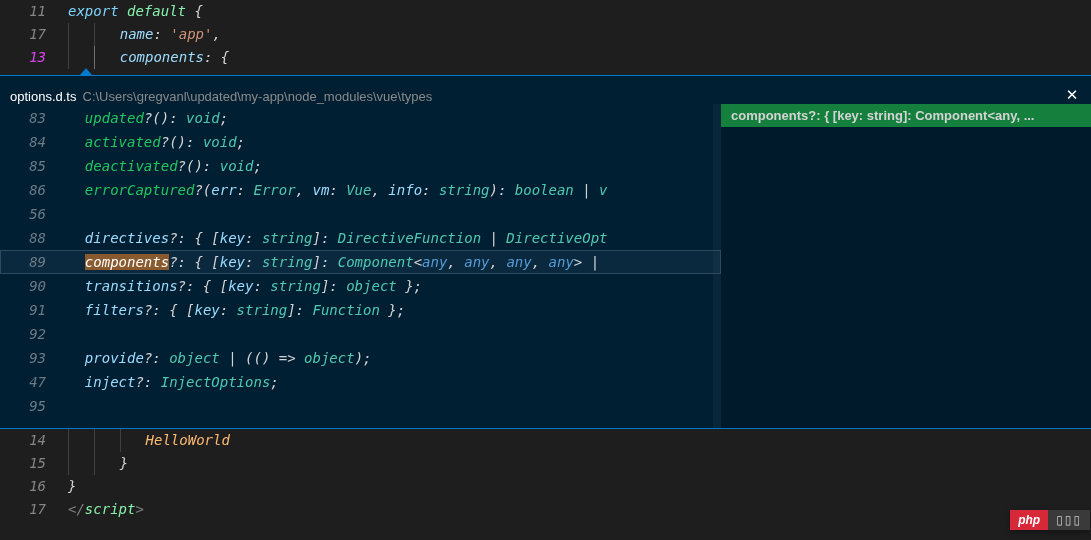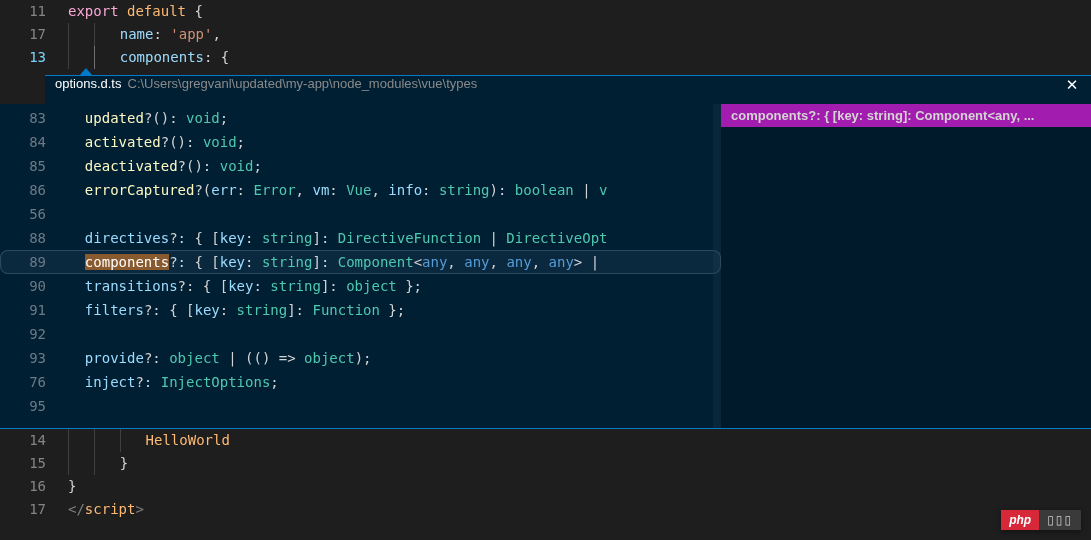--- a/index.html
+++ b/index.html
@@ -15,47 +15,46 @@
 }
 .editor-area { display: flex; flex-direction: column; height: 100%; }
 .gutter {
   width: 68px;
   text-align: right;
   padding-right: 22px;
   color: #858585;
   user-select: none;
   flex-shrink: 0;
 }
-.gutter.active { color: #7dd3fc; }
+.gutter.active { color: #d946ef; }
 .code-line {
   flex: 1;
   white-space: pre;
   overflow: hidden;
 }
-.row { display: flex; height: 23px; line-height: 23px; }
+.row { display: flex; height: 23px; line-height: 23px; font-style: italic; }
 .indent-guide {
   display: inline-block;
   border-left: 1px solid #404040;
   width: 9px;
   height: 23px;
   vertical-align: top;
 }
 .indent-guide.active { border-left-color: #707070; }
 
 
 .peek-header {
   background: #001f33;
   border-top: 1px solid #007acc;
   height: 29px;
   display: flex;
-  align-items: flex-start;
+  align-items: flex-end;
   padding: 0 10px;
   font-family: 'Segoe UI', sans-serif;
   font-size: 13px;
-  margin-left: 45px;
 }
 .peek-title { color: #ffffff; }
 .peek-path { color: #8a8a8a; margin-left: 6px; }
 .peek-close {
   margin-left: auto;
   color: #ffffff;
   cursor: pointer;
   font-size: 15px;
   width: 18px;
   text-align: center;
@@ -76,21 +75,21 @@
   position: relative;
 }
 .peek-code .gutter { color: #6d7a85; }
 .peek-code .row { height: 24px; line-height: 24px; }
 .peek-right {
   width: 370px;
   background: #001a2b;
   flex-shrink: 0;
 }
 .peek-ref {
-  background: #a21caf;
+  background: #15803d;
   color: #d4d4d4;
   font-family: 'Segoe UI', sans-serif;
   font-size: 13px;
   padding: 4px 10px;
   white-space: nowrap;
   overflow: hidden;
   text-overflow: ellipsis;
 }
 .peek-ref .hl { font-weight: 600; }
 
@@ -98,51 +97,50 @@
   width: 0; height: 0;
   border-left: 6px solid transparent;
   border-right: 6px solid transparent;
   border-bottom: 7px solid #007acc;
   position: relative;
   left: 80px;
   margin-top: -1px;
 }
 
 
-.kw-export { color: #f9a8d4; }
-.kw-default { color: #fdba74; }
+.kw-export { color: #7dd3fc; }
+.kw-default { color: #86efac; }
 .prop { color: #9cdcfe; margin-top: 20px; }
 .str { color: #ce9178; }
 .type { color: #4ec9b0; }
 .punct { color: #d4d4d4; }
 .tag { color: #808080; }
 .ident { color: #fdba74; }
-.fn { color: #fef9c3; }
+.fn { color: #22c55e; }
 .generic { color: #569cd6; }
 .highlight-word {
   background: #8a5a2f;
   color: #ffffff;
   padding: 0 0;
 }
 .current-line {
   background: rgba(29, 58, 82, 0.35);
   box-shadow: inset 0 0 0 1px #2d4a60;
-  border-radius: 8px;
 }
 .minimap-stub {
   position: absolute;
   right: 0; top: 0; bottom: 0;
   width: 8px;
   background: rgba(50,70,90,0.2);
 }
 
 
 .watermark {
   position: absolute;
-  bottom: 10px; right: 10px;
+  bottom: 10px; right: 1px;
   display: flex;
   font-family: 'Segoe UI', sans-serif;
   font-size: 12px;
   box-shadow: 0 2px 6px rgba(0,0,0,0.4);
 }
 .wm-left { background: #d62839; color: #fff; padding: 3px 8px; font-weight: bold; font-style: italic; }
 .wm-right { background: #3a3a3a; color: #ccc; padding: 3px 8px; letter-spacing: 2px; }
 </style>
 </head>
 <body>
@@ -212,21 +210,21 @@
         </div>
         <div class="row">
           <div class="gutter">92</div>
           <div class="code-line"><span>  </span></div>
         </div>
         <div class="row">
           <div class="gutter">93</div>
           <div class="code-line"><span>  </span><span class="prop">provide</span><span class="punct">?: </span><span class="type">object</span><span class="punct"> | (() =&gt; </span><span class="type">object</span><span class="punct">);</span></div>
         </div>
         <div class="row">
-          <div class="gutter">76</div>
+          <div class="gutter">47</div>
           <div class="code-line"><span>  </span><span class="prop">inject</span><span class="punct">?: </span><span class="type">InjectOptions</span><span class="punct">;</span></div>
         </div>
         <div class="row">
           <div class="gutter">95</div>
           <div class="code-line"><span>  </span></div>
         </div>
         <div class="minimap-stub"></div>
     </div>
     <div class="peek-right">
       <div class="peek-ref">

